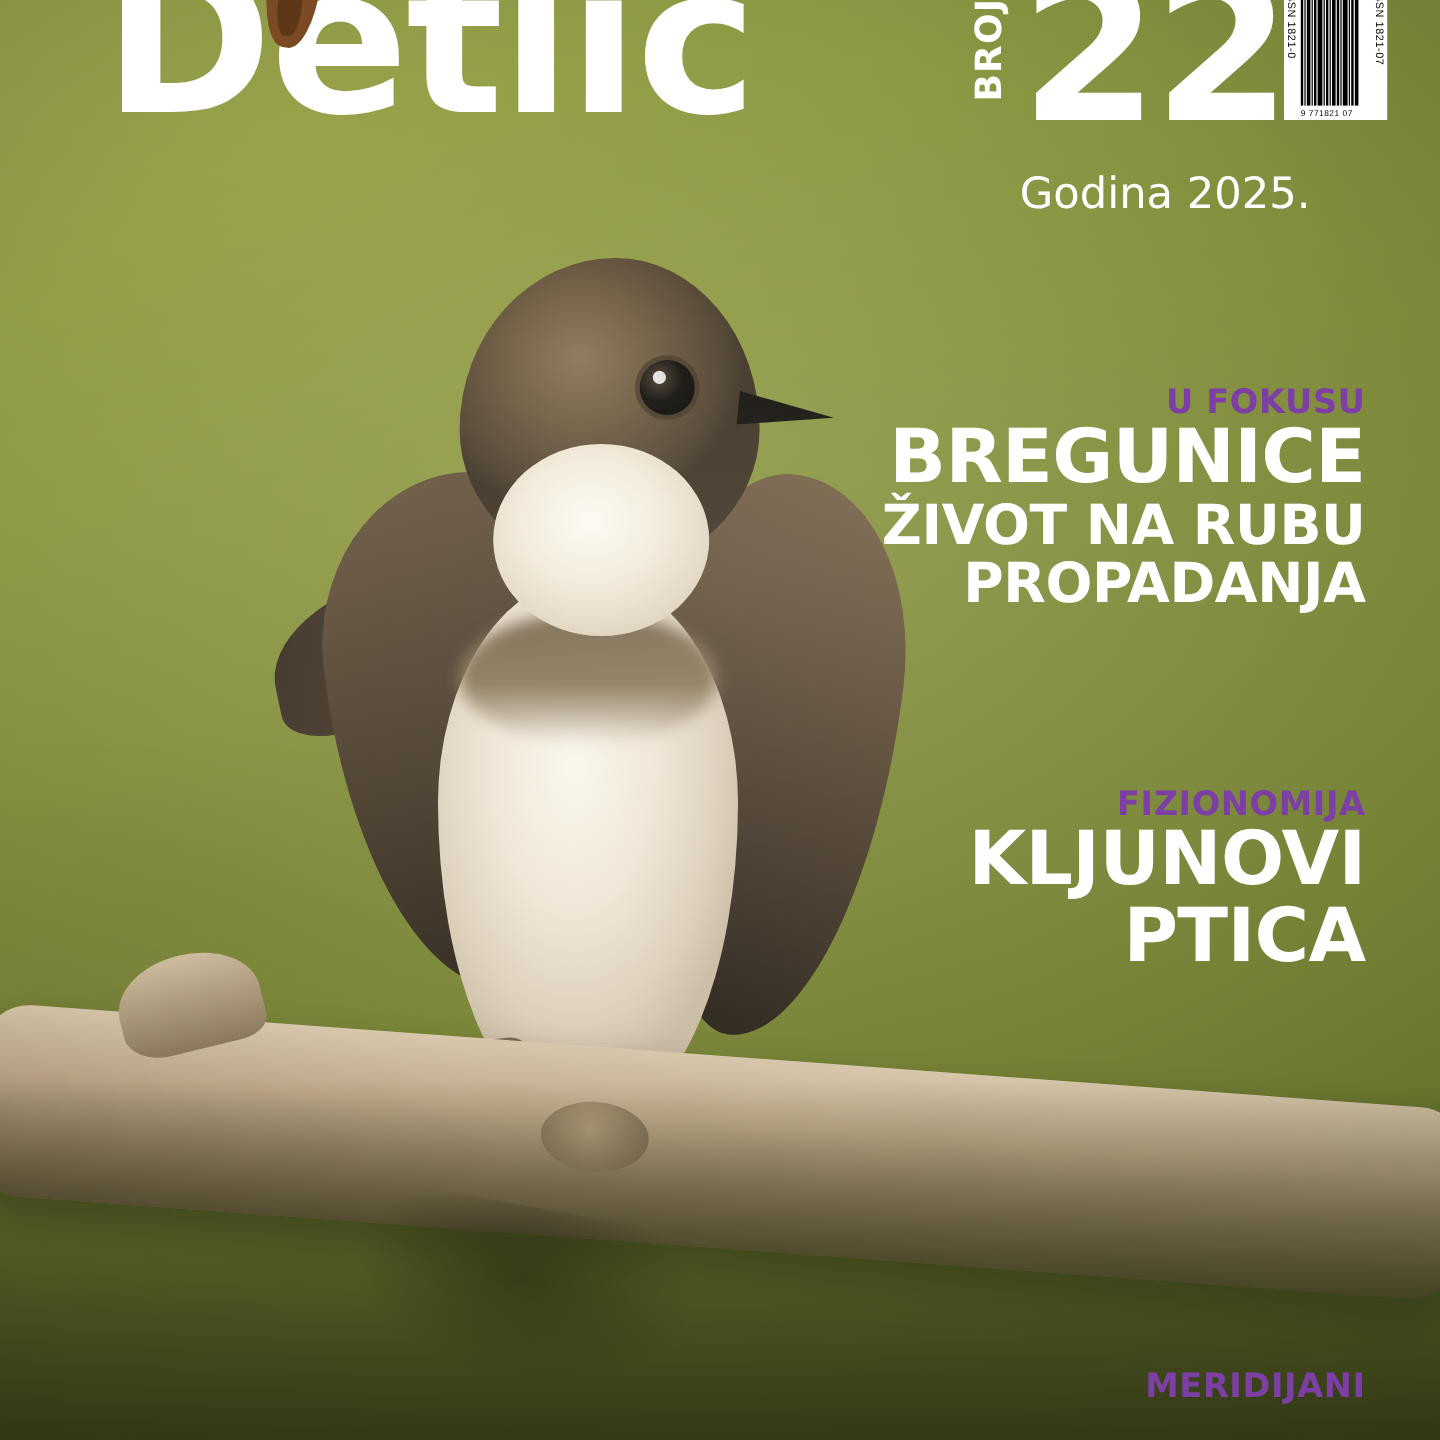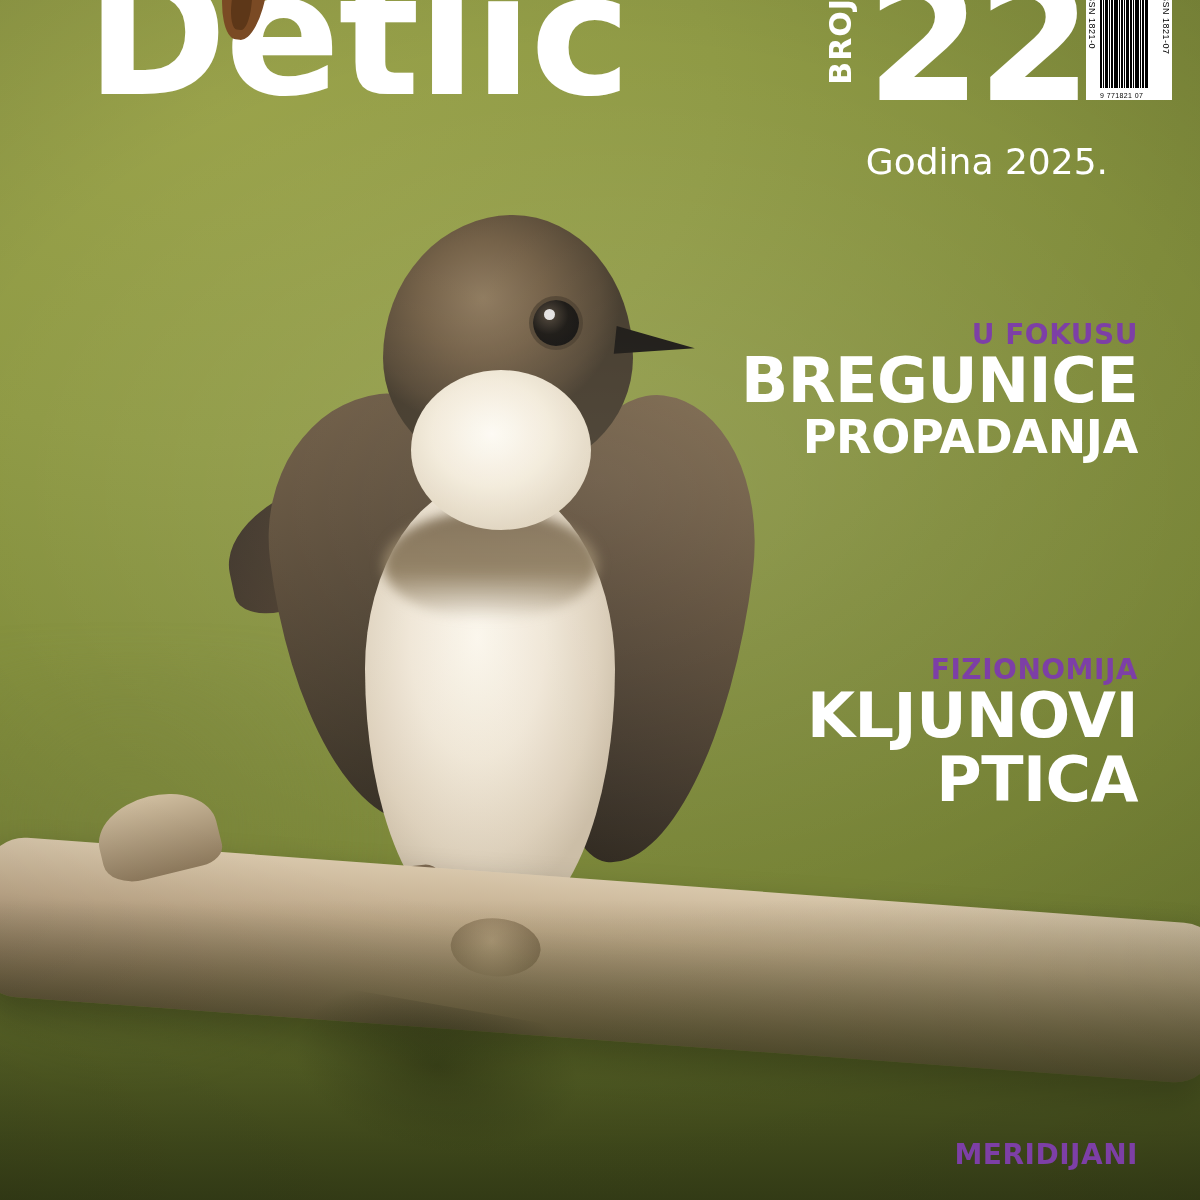--- a/index.html
+++ b/index.html
@@ -39,21 +39,21 @@
   .bg-dark-bottom {
     position: absolute;
     left: 0; right: 0; bottom: 0;
     height: 300px;
     background: linear-gradient(to bottom, rgba(60,70,25,0) 0%, rgba(55,64,22,0.55) 60%, rgba(44,52,18,0.8) 100%);
   }
 
   
   .masthead {
     position: absolute;
-    left: 0; right: 0; top: 0;
+    left: 0; right: 16px; top: 0;
     height: 175px;
   }
   .title-wrap {
     position: absolute;
     left: 86px;
     top: -40px;
     width: 740px;
     height: 150px;
   }
   .title {
@@ -408,20 +408,21 @@
           <i style="width:3px"></i>
         <div class="barcode-digits">9 771821 07</div>
       </div>
       <div class="issn-vert">ISSN 1821-07</div>
     </div>
   </div>
 
   <div class="coverline cl-1">
     <div class="kicker">U FOKUSU</div>
     <div class="headline">BREGUNICE</div>
+    <div class="subhead">ŽIVOT NA RUBU</div>
     <div class="subhead">PROPADANJA</div>
   </div>
 
   <div class="coverline cl-2">
     <div class="kicker">FIZIONOMIJA</div>
     <div class="headline">KLJUNOVI</div>
     <div class="headline">PTICA</div>
   </div>
 
   <div class="coverline cl-3">

